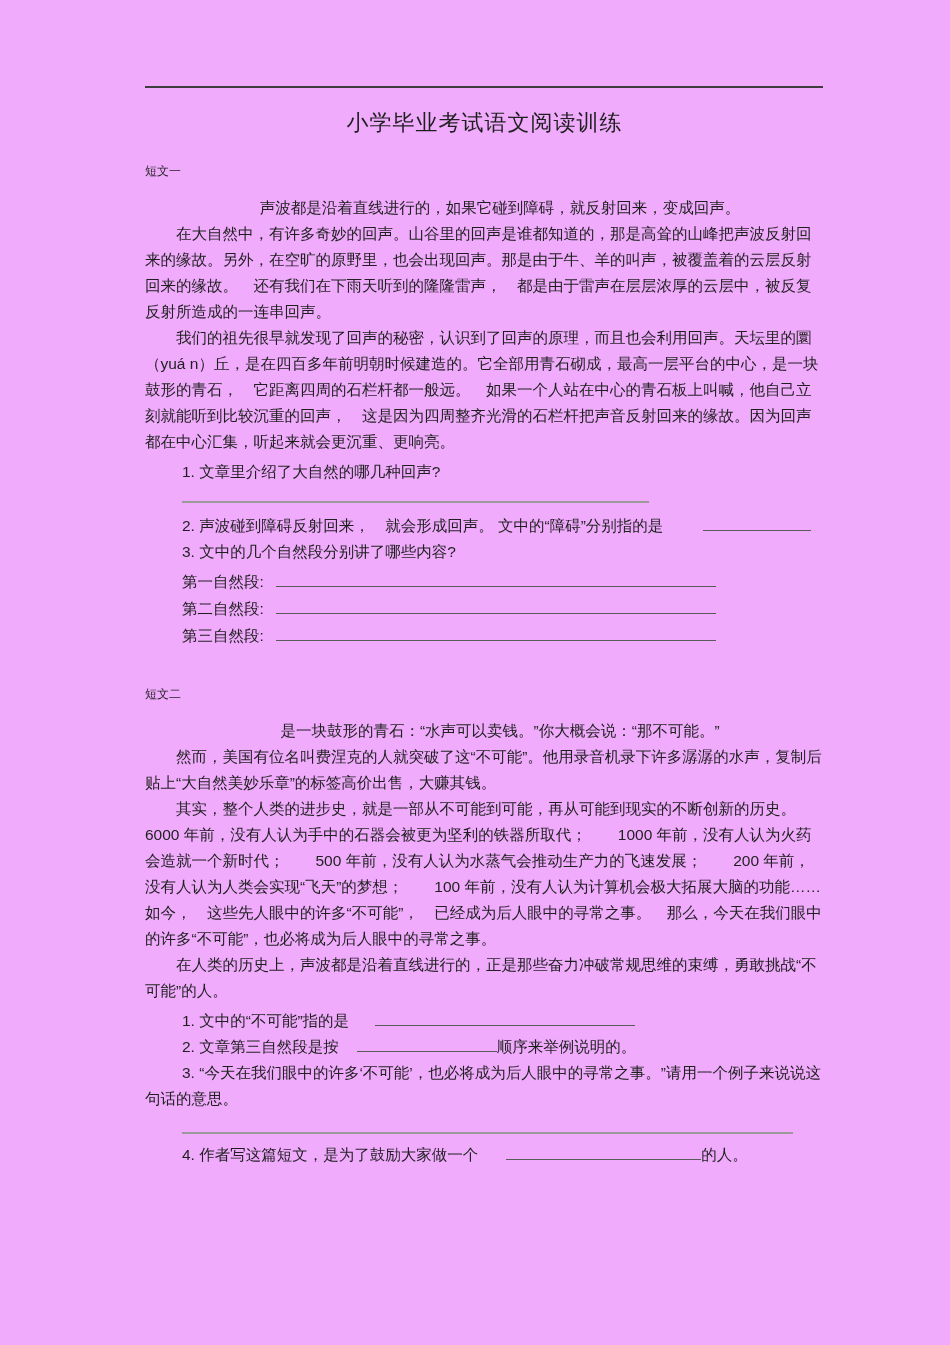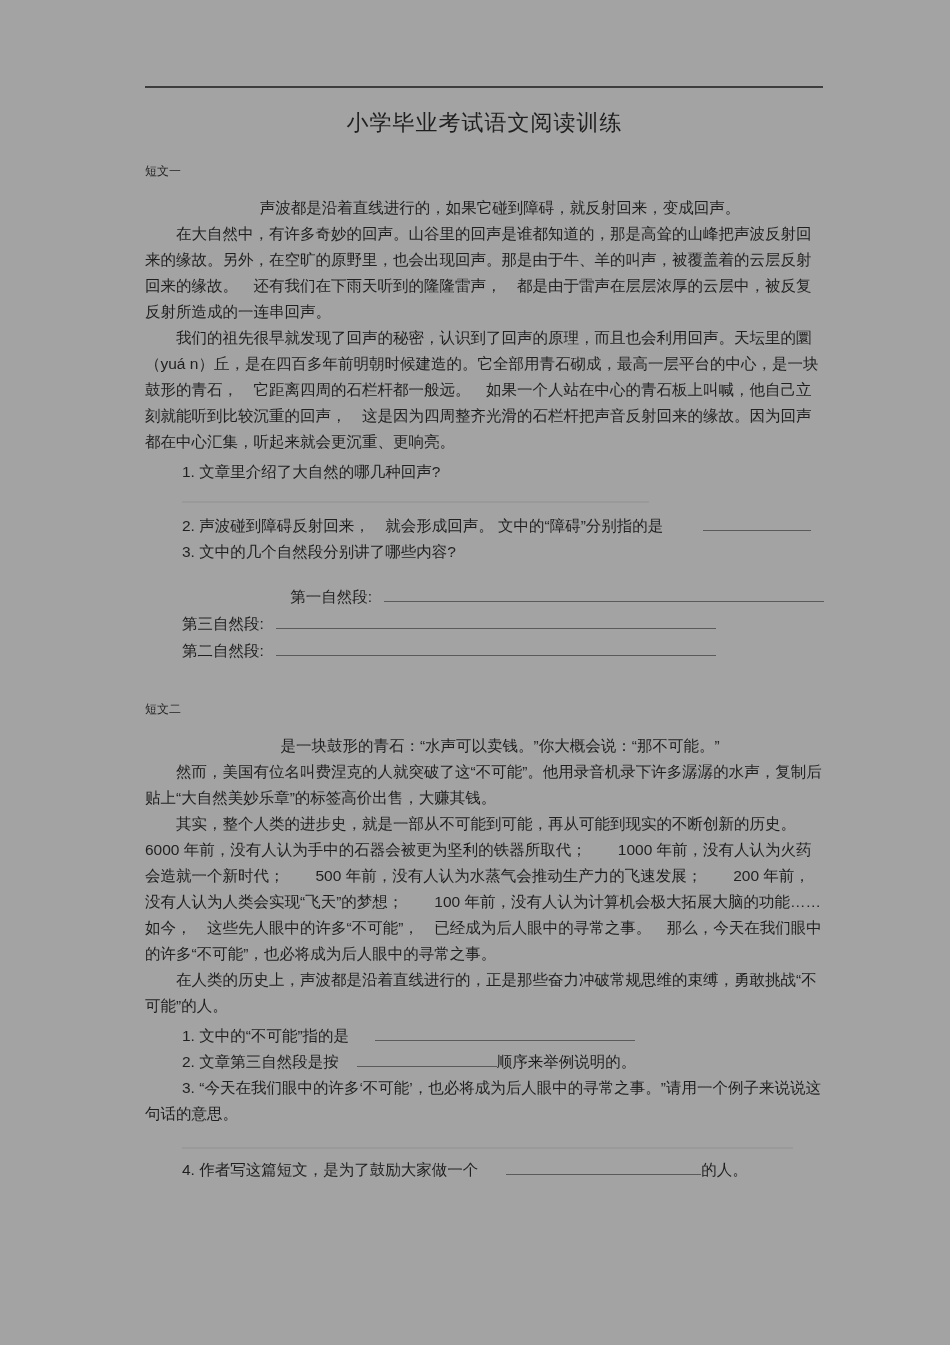--- a/index.html
+++ b/index.html
@@ -1,19 +1,19 @@
 <!DOCTYPE html>
 <html><head>
 <meta charset="utf-8">
 <style>
   html,body { margin:0; padding:0; background:#ffffff; }
   .page {
     position:relative;
     width:950px; height:1345px;
-    background:#a3a3a3;
+    background:#f0abfc;
     color:#1f1f1f;
     font-family:"Liberation Sans","DejaVu Sans",sans-serif;
     overflow:hidden;
   }
   .top-rule {
     position:absolute; left:145px; top:86px;
     width:678px; height:0;
     border-top:2px solid #3d3d3d;
   }
   .content {
@@ -58,21 +58,21 @@
     height:0; border-bottom:2px solid #9a9a9a;
     margin:16px 0 10px 37px;
   }
   .w467 { width:467px; }
   .w611 { width:611px; margin-top:20px; margin-bottom:8px; }
   .blank-row {
     margin:0 0 0 37px;
     font-size:15.5px; line-height:27px;
     white-space:nowrap;
   }
-  .blank-row.rt { margin-top:18px;text-align:right; }
+  .blank-row.rt { margin-top:3px; }
 </style>
 </head>
 <body>
 
 <div class="page">
   <div class="top-rule"></div>
   <div class="content">
 
     <h1 class="title">小学毕业考试语文阅读训练</h1>
 
@@ -85,22 +85,22 @@
     <p class="q qm">1. 文章里介绍了大自然的哪几种回声?</p>
 
     <div class="line-full w467"></div>
 
     <p class="q"><span>2. 声波碰到障碍反射回来，　就会形成回声。 文中的“障碍”分别指的是</span><span class="blank w108"></span></p>
 
 
     <p class="q">3. 文中的几个自然段分别讲了哪些内容?</p>
 
     <div class="blank-row rt"><span>第一自然段:</span><span class="blank w440"></span></div>
+    <div class="blank-row"><span>第二自然段:</span><span class="blank w440"></span></div>
     <div class="blank-row"><span>第三自然段:</span><span class="blank w440"></span></div>
-    <div class="blank-row"><span>第二自然段:</span><span class="blank w440"></span></div>
 
     <div class="section-heading sh2">短文二</div>
 
     <p class="para first">是一块鼓形的青石：“水声可以卖钱。”你大概会说：“那不可能。”</p>
     <p class="para">然而，美国有位名叫费涅克的人就突破了这“不可能”。他用录音机录下许多潺潺的水声，复制后贴上“大自然美妙乐章”的标签高价出售，大赚其钱。</p>
     <p class="para">其实，整个人类的进步史，就是一部从不可能到可能，再从可能到现实的不断创新的历史。 6000 年前，没有人认为手中的石器会被更为坚利的铁器所取代；　　1000 年前，没有人认为火药会造就一个新时代；　　500 年前，没有人认为水蒸气会推动生产力的飞速发展；　　200 年前，没有人认为人类会实现“飞天”的梦想；　　100 年前，没有人认为计算机会极大拓展大脑的功能……如今，　这些先人眼中的许多“不可能”，　已经成为后人眼中的寻常之事。　那么，今天在我们眼中的许多“不可能”，也必将成为后人眼中的寻常之事。</p>
     <p class="para">在人类的历史上，声波都是沿着直线进行的，正是那些奋力冲破常规思维的束缚，勇敢挑战“不可能”的人。</p>
 
     <p class="q qm"><span>1. 文中的“不可能”指的是</span><span class="blank w260"></span></p>
 

